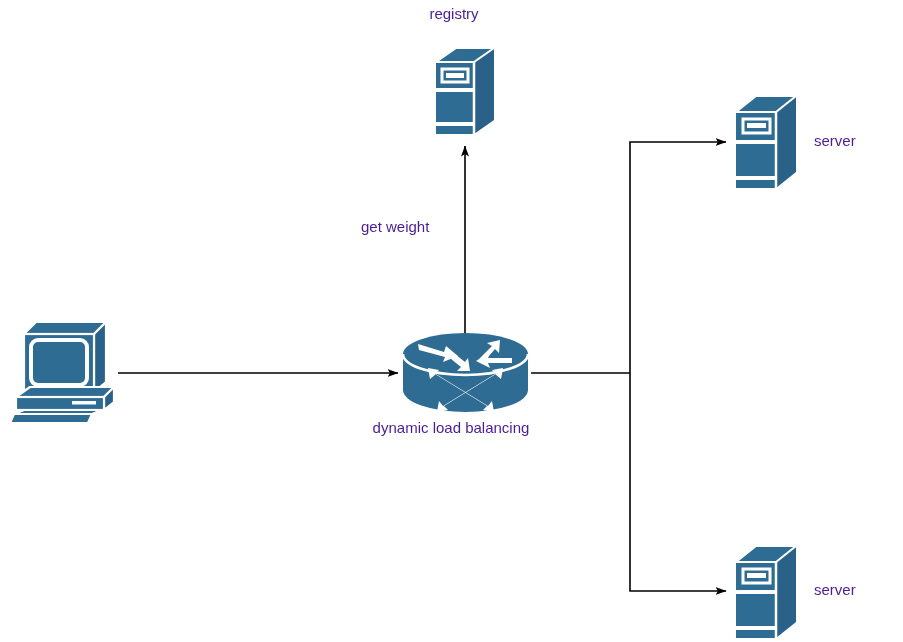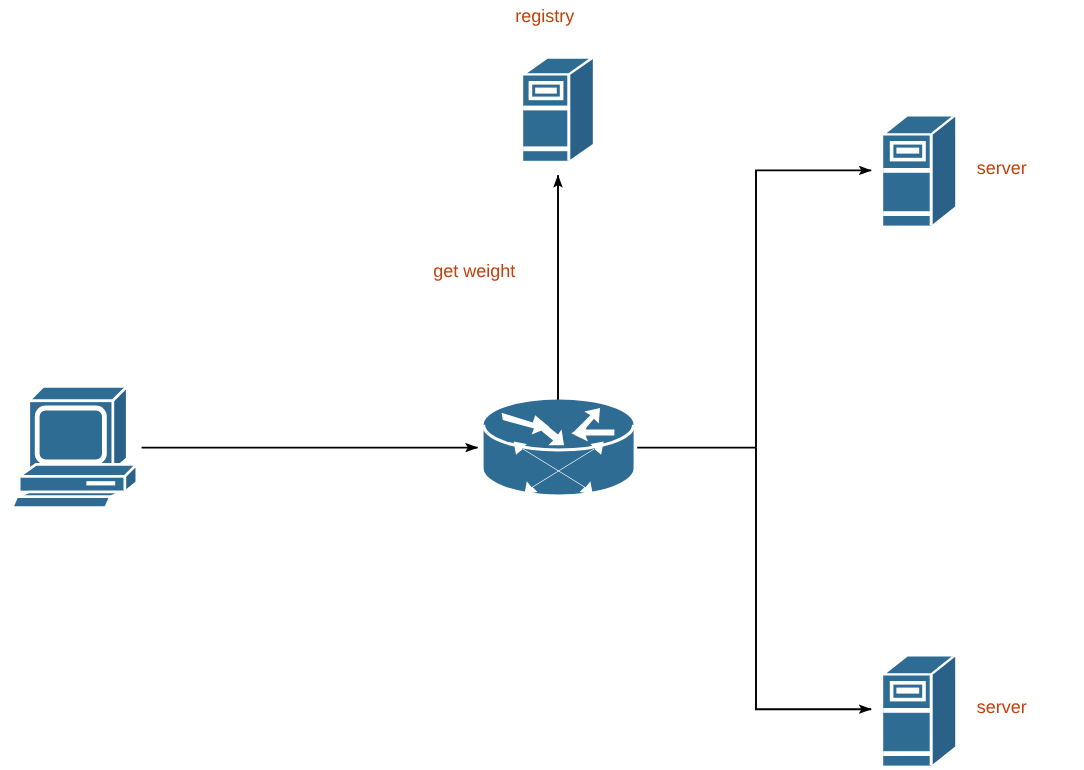--- a/index.html
+++ b/index.html
@@ -16,21 +16,21 @@
     width: 903px;
     height: 642px;
     background: #ffffff;
     overflow: hidden;
   }
   .node {
     position: absolute;
   }
   .label {
     position: absolute;
-    color: #c2410c;
+    color: #4c1d95;
     font-family: "Liberation Sans", sans-serif;
     font-size: 15px;
     line-height: 18px;
     white-space: nowrap;
     text-align: center;
     user-select: none;
   }
   .edge-layer {
     position: absolute;
     left: 0;
@@ -128,20 +128,21 @@
 
       <path d="M 112 26 L 88 26 L 90 21 L 76 29 L 90 36 L 88 31 L 112 31 Z" fill="#ffffff"></path>
 
       <path d="M 36 42 L 62 58 L 88 74 L 92 69 L 94 80 L 83 78 L 87 74
                L 61 58 L 35 42 L 39 38 L 28 36 L 30 47 Z" fill="#ffffff"></path>
 
       <path d="M 95 42 L 69 58 L 43 74 L 39 69 L 37 80 L 48 78 L 44 74
                L 70 58 L 96 42 L 92 38 L 103 36 L 101 47 Z" fill="#ffffff"></path>
     </svg>
   </div>
+  <div class="label" style="left:331px; top:419px; width:240px;">dynamic load balancing</div>
 
   <div class="node" style="left:728px; top:90px; width:72px; height:103px;">
     <svg class="icon-svg" width="72" height="103" viewBox="0 0 72 103">
       <path d="M 8 22 L 28 6 L 68 6 L 48 22 Z" fill="#2e6c94"></path>
       <path d="M 48 22 L 68 6 L 68 82 L 48 98 Z" fill="#2a6189"></path>
       <rect x="8" y="22" width="40" height="76" fill="#2e6c94"></rect>
       <rect x="8" y="50" width="40" height="4" fill="#ffffff"></rect>
       <rect x="8" y="86" width="40" height="4" fill="#ffffff"></rect>
       <rect x="15" y="29" width="27" height="14" fill="none" stroke="#ffffff" stroke-width="3"></rect>
       <rect x="19" y="33" width="19" height="5" fill="#ffffff"></rect>

